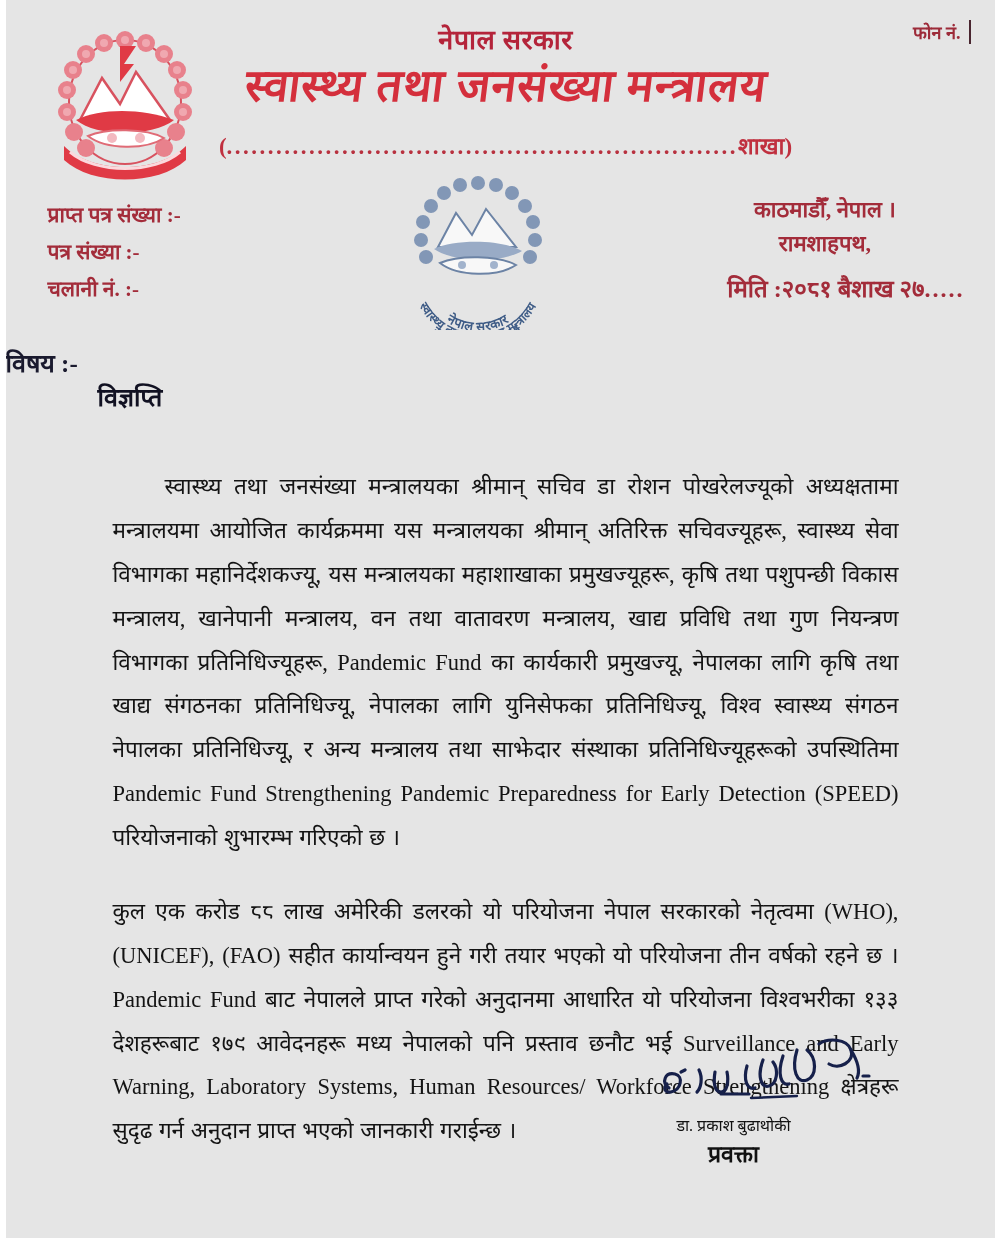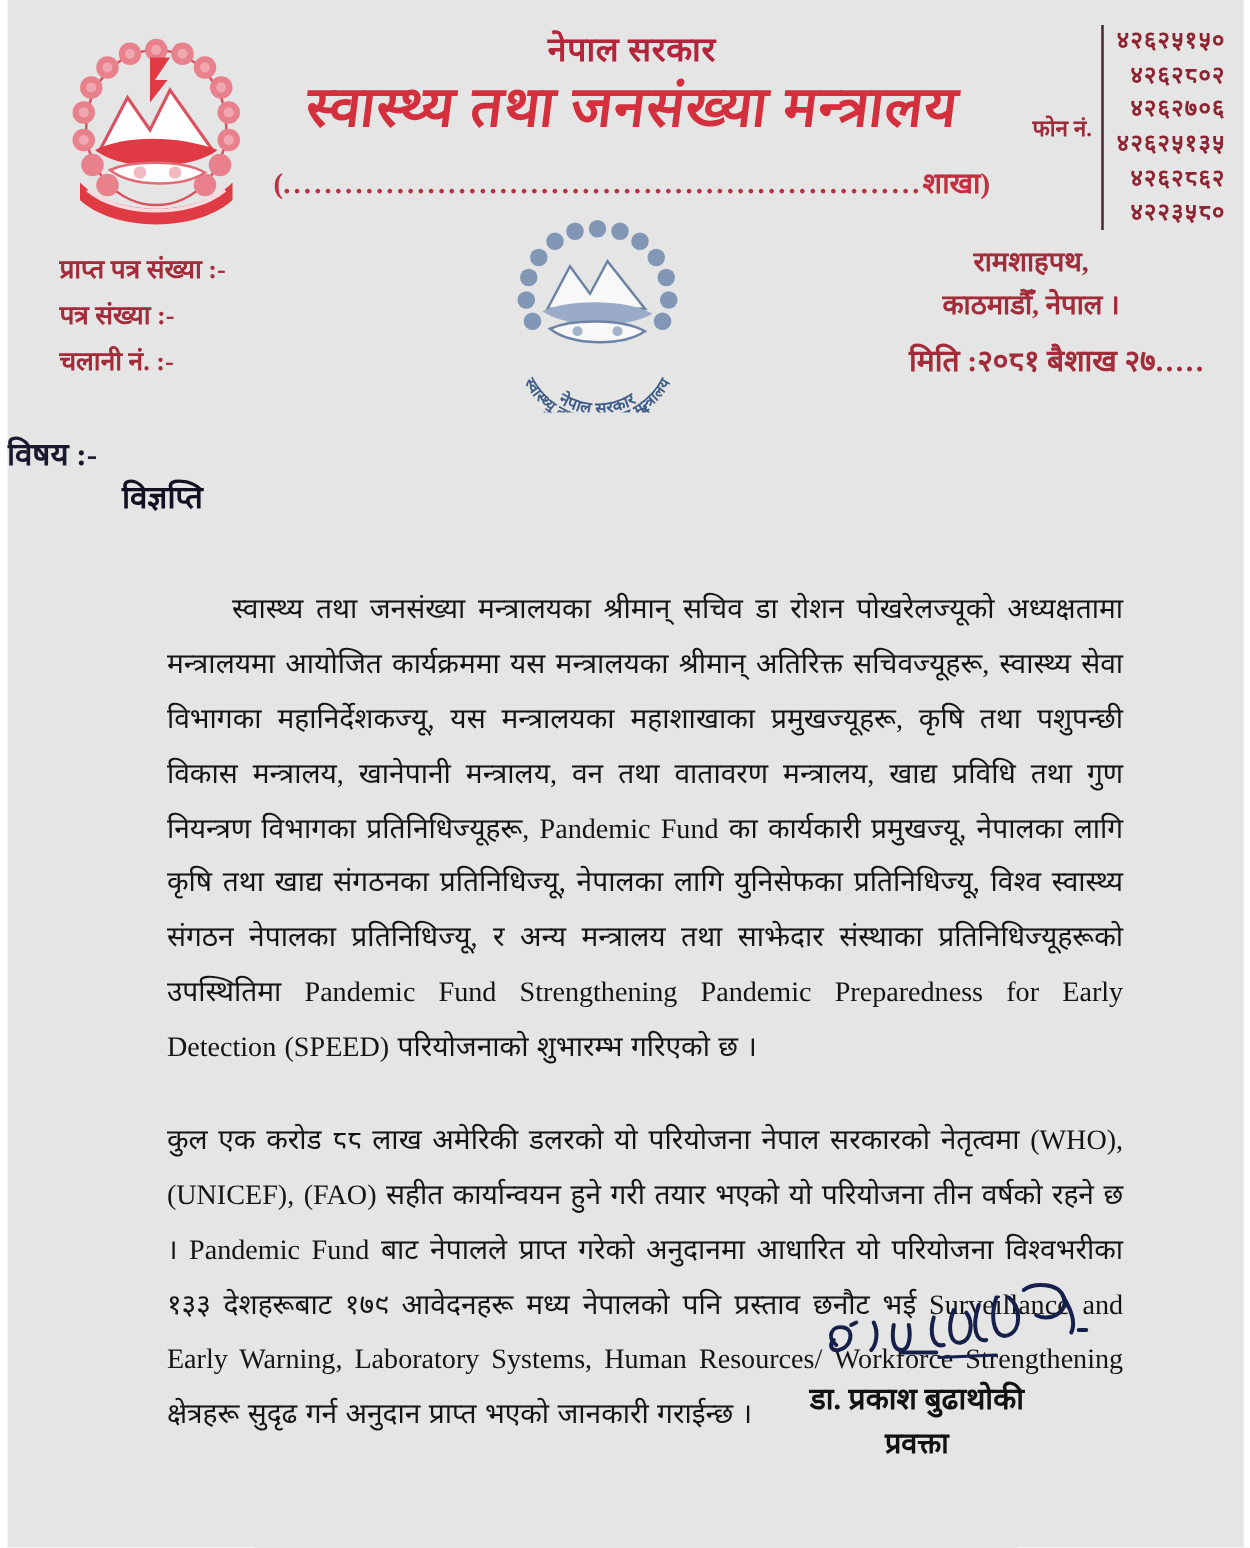--- a/index.html
+++ b/index.html
@@ -176,21 +176,20 @@
     font-weight: 700;
     color: #111122;
     padding-left: 92px;
     margin-top: 0;
   }
 
   
   .body-wrap {
     margin-top: 52px;
     padding: 0 96px 0 107px;
-    margin-left: 21px;
   }
   .para {
     font-size: 22.5px;
     line-height: 1.95;
     text-align: justify;
     text-justify: inter-word;
     color: #141414;
     margin: 0 0 22px 0;
     word-spacing: 1px;
   }
@@ -205,22 +204,22 @@
     text-align: center;
     width: 330px;
   }
   .signature-mark {
     height: 82px;
     position: relative;
     margin-bottom: -4px;
   }
   .signature-mark svg { position: absolute; right: 18px; bottom: 0; }
   .sign-name {
-    font-size: 24px;
-    font-weight: 700;
+    font-size: 16px;
+    font-weight: 400;
     color: #111; 
     line-height: 1.5;
     white-space: nowrap;
   }
   .sign-title {
     font-size: 23px;
     font-weight: 600;
     color: #111;
     line-height: 1.5;
   }
@@ -286,28 +285,20 @@
 
     <div class="header-center">
       <div class="gov-line">नेपाल सरकार</div>
       <div class="ministry-line">स्वास्थ्य तथा जनसंख्या मन्त्रालय</div>
       <div class="branch-line"><span>(</span><span class="branch-dots">..............................................................</span><span>शाखा)</span></div>
     </div>
 
     <div class="phone-block">
       <div class="phone-label">फोन नं.</div>
       <div class="phone-rule"></div>
-      <div class="phone-list">
-        <div class="phone-num">४२६२५१५०</div>
-        <div class="phone-num">४२६२८०२</div>
-        <div class="phone-num">४२६२७०६</div>
-        <div class="phone-num">४२६२५१३५</div>
-        <div class="phone-num">४२६२८६२</div>
-        <div class="phone-num">४२२३५८०</div>
-      </div>
     </div>
   </div>
 
   <div class="ref-row">
 
     <div class="ref-left">
       <div>प्राप्त पत्र संख्या :-</div>
       <div>पत्र संख्या :-</div>
       <div>चलानी नं. :-</div>
     </div>
@@ -347,22 +338,22 @@
         </g>
         <g fill="#31517f" font-family="'Liberation Serif', serif" font-size="13" font-weight="700" letter-spacing="0.5">
           <text><textPath href="#arcTop" startOffset="50%" text-anchor="middle">नेपाल सरकार</textPath></text>
           <text font-size="12"><textPath href="#arcMid" startOffset="50%" text-anchor="middle">स्वास्थ्य तथा जनसंख्या मन्त्रालय</textPath></text>
           <text font-size="12"><textPath href="#arcBot" startOffset="50%" text-anchor="middle">रामशाहपथ, काठमाडौं</textPath></text>
         </g>
       </svg>
     </div>
 
     <div class="ref-right">
+      <div class="addr-line">काठमाडौँ, नेपाल ।</div>
       <div class="addr-line">रामशाहपथ,</div>
-      <div class="addr-line">काठमाडौँ, नेपाल ।</div>
       <div class="date-line"><span>मिति :</span><span>२०८१ बैशाख २७</span><span class="date-dots">.....</span></div>
     </div>
   </div>
 
   <div class="subject-wrap">
     <div class="subject-label">विषय :-</div>
     <div class="subject-value">विज्ञप्ति</div>
   </div>
 
   <div class="body-wrap">

